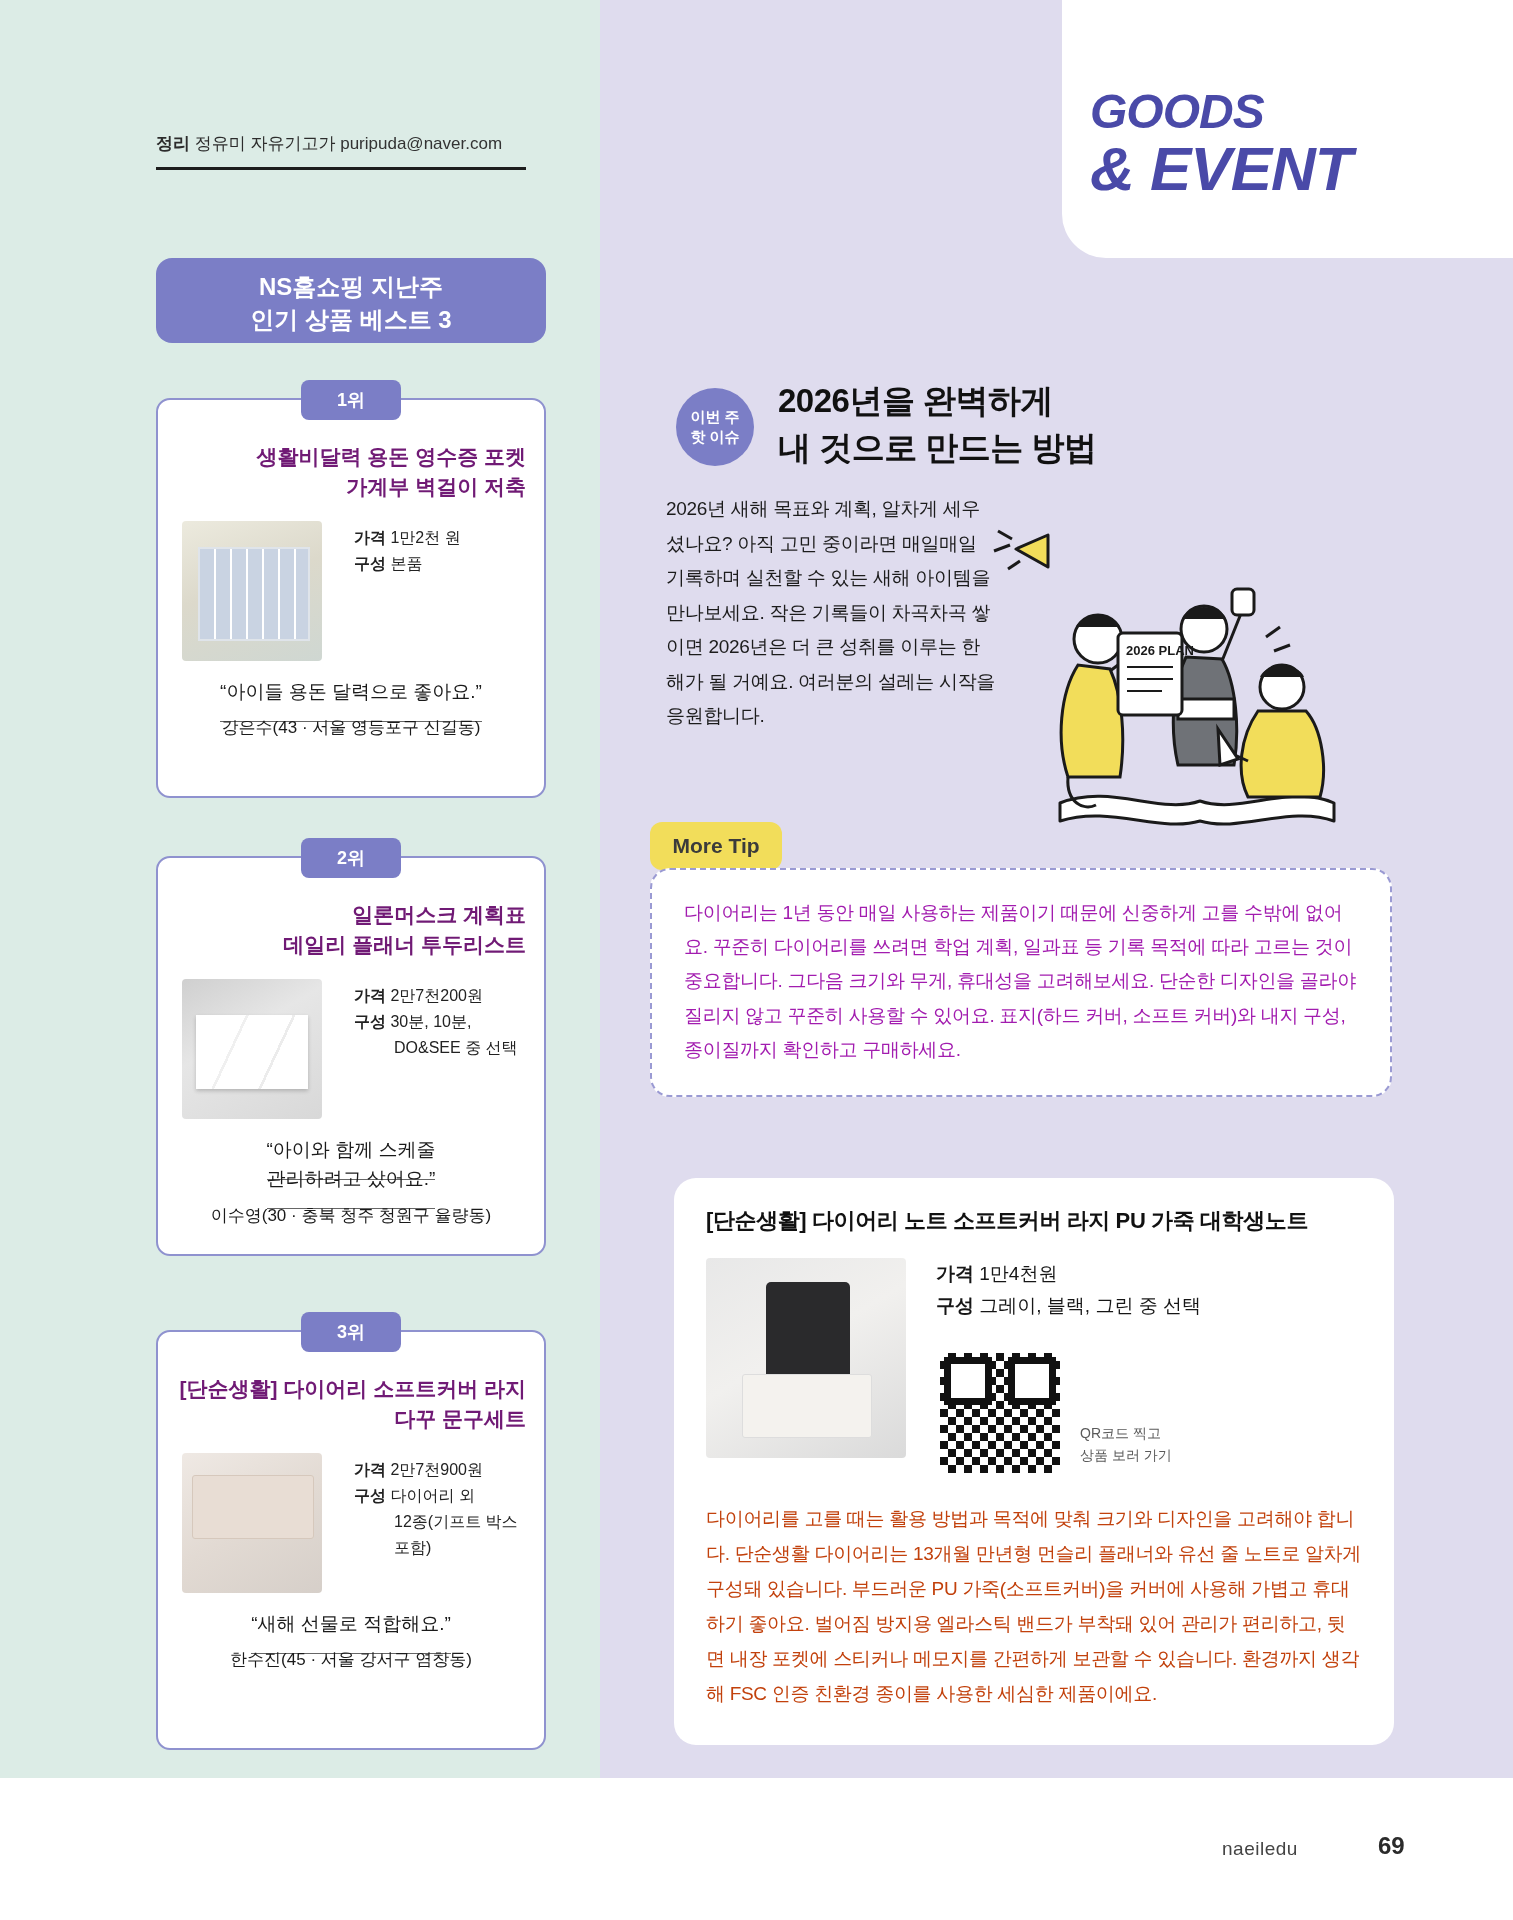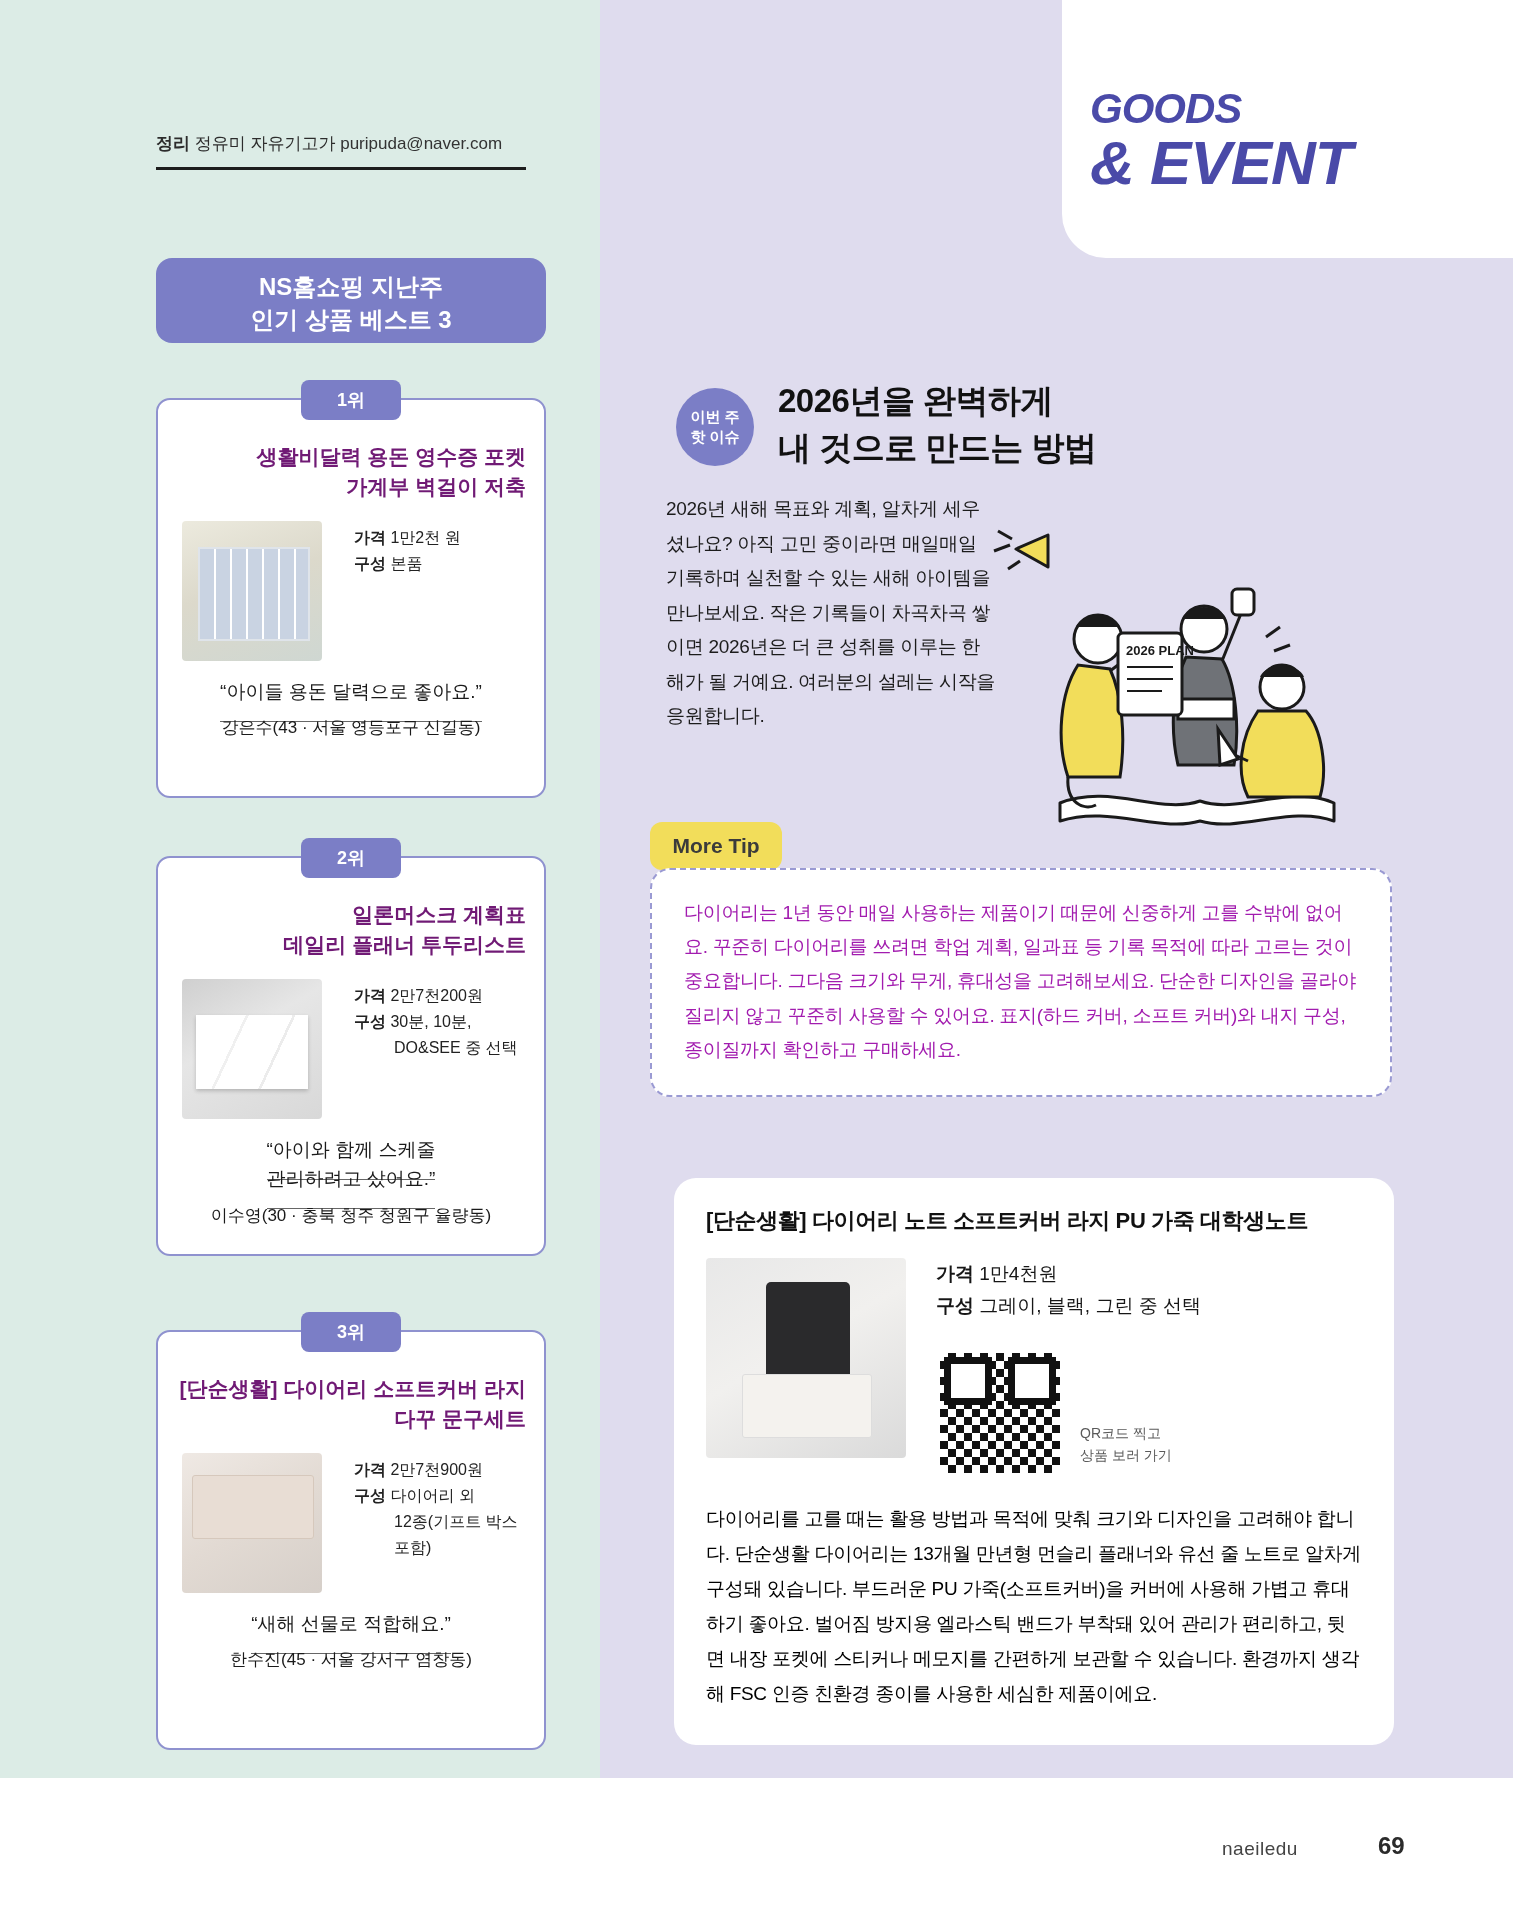--- a/index.html
+++ b/index.html
@@ -45,21 +45,21 @@
     position: absolute;
     left: 1090px; top: 88px;
     width: 290px;
     text-align: left;
     color: #4a4aa8;
     font-weight: bold;
     font-style: italic;
     line-height: 1.02;
     letter-spacing: -1px;
   }
-  .masthead .l1 { font-size: 42px; }
+  .masthead .l1 { font-size: 48px; }
   .masthead .l2 { font-size: 62px; }
 
   
   .byline {
     position: absolute;
     left: 156px; top: 132px;
     width: 370px;
     font-size: 17px;
     color: #2c2c2c;
     padding-bottom: 12px;
@@ -336,21 +336,21 @@
   .qr-cap {
     font-size: 14px;
     color: #5a5a5a;
     line-height: 1.6;
     padding-bottom: 10px;
   }
   .prod-desc {
     margin-top: 24px;
     font-size: 19px;
     line-height: 1.85;
-    color: #000000;
+    color: #c2410c;
     letter-spacing: -0.3px;
   }
 
   
   .footer-brand {
     position: absolute;
     left: 1222px; top: 1838px;
     font-size: 19px;
     color: #444;
     letter-spacing: 0.5px;

